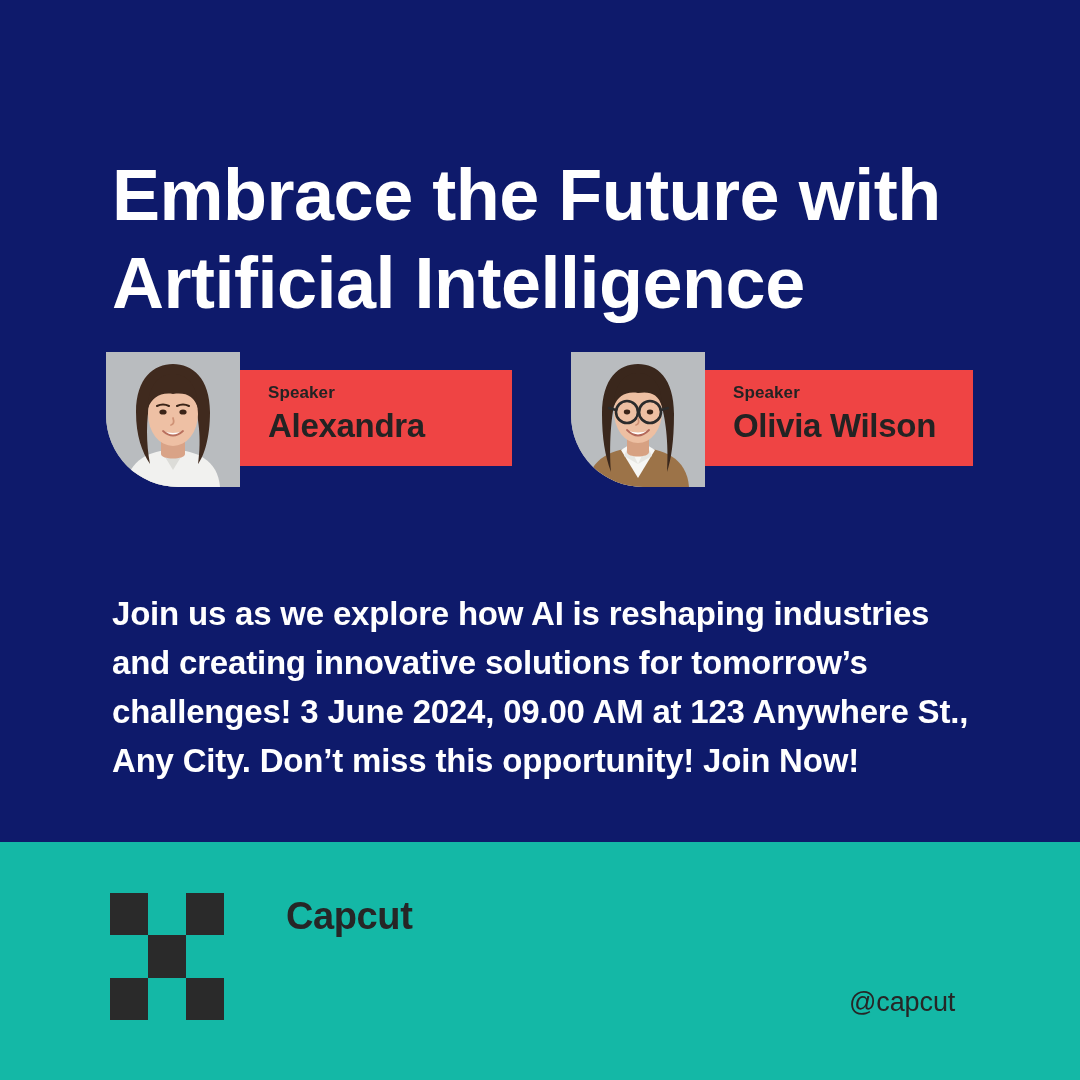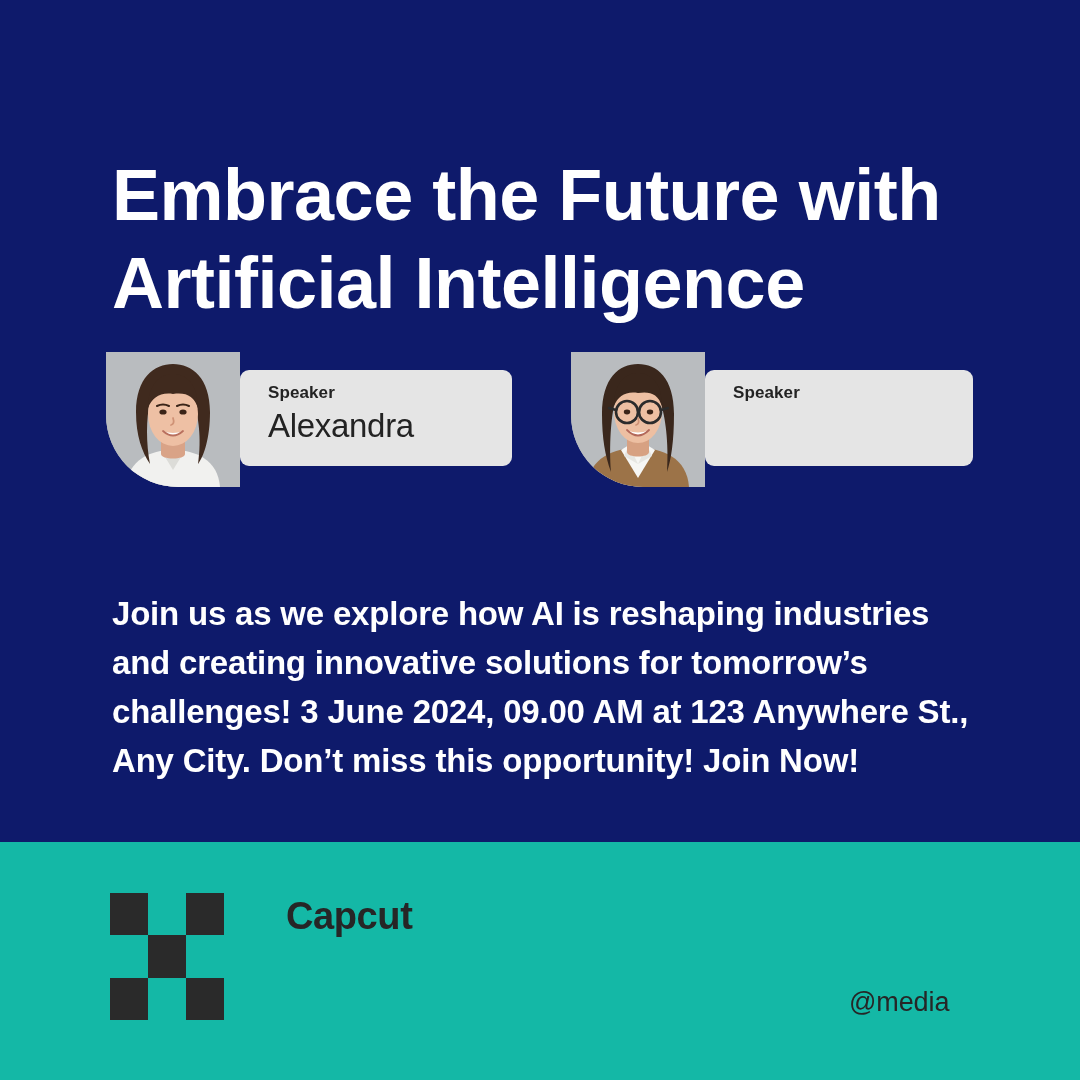--- a/index.html
+++ b/index.html
@@ -62,36 +62,35 @@
     overflow: hidden;
   }
   .speaker-photo svg { display: block; width: 134px; height: 135px; }
 
   .name-plate {
     position: absolute;
     top: 18px;
     left: 134px;
     right: 0;
     height: 96px;
-    background: #e5e5e5;
+    background: #ef4444;
     box-sizing: border-box;
     padding: 14px 0 0 28px;
-    border-radius: 9px;
   }
   .speaker-role {
     color: #232323;
     font-size: 17px;
     font-weight: 600;
     letter-spacing: 0.1px;
     line-height: 1.1;
   }
   .speaker-name {
     color: #232323;
     font-size: 33px;
-    font-weight: 400;
+    font-weight: 700;
     letter-spacing: -0.3px;
     line-height: 1.3;
     margin-top: 2px;
   }
 
   
   .body-copy {
     position: absolute;
     left: 112px;
     top: 556px;
@@ -227,20 +226,21 @@
           <ellipse cx="56" cy="60" rx="3.2" ry="2.4" fill="#3a2418"></ellipse>
           <ellipse cx="79" cy="60" rx="3.2" ry="2.4" fill="#3a2418"></ellipse>
 
           <path d="M67 66 Q69 72 65 73" stroke="#cd9175" stroke-width="1.7" fill="none" stroke-linecap="round"></path>
           <path d="M56 78 Q67 89 78 78 Q67 83 56 78 Z" fill="#ffffff"></path>
           <path d="M56 78 Q67 89 78 78" stroke="#b3685a" stroke-width="1.8" fill="none" stroke-linecap="round"></path>
         </svg>
       </div>
       <div class="name-plate">
         <div class="speaker-role">Speaker</div>
+        <div class="speaker-name">Olivia Wilson</div>
       </div>
     </div>
 
   </div>
 
   <p class="body-copy">Join us as we explore how AI is reshaping industries and creating innovative solutions for tomorrow’s challenges! 3 June 2024, 09.00 AM at 123 Anywhere St., Any City. Don’t miss this opportunity! Join Now!</p>
 
   <div class="footer">
 
     <div class="footer-logo" id="footer-logo">
@@ -251,17 +251,17 @@
         <i class="on"></i>
         <i></i>
         <i class="on"></i>
         <i></i>
         <i class="on"></i>
       </div>
 
     <div class="footer-brand">Capcut</div>
 
 
-    <div class="footer-handle">@media</div>
+    <div class="footer-handle">@capcut</div>
 
   </div>
 
 </div>
 
 </body></html>

